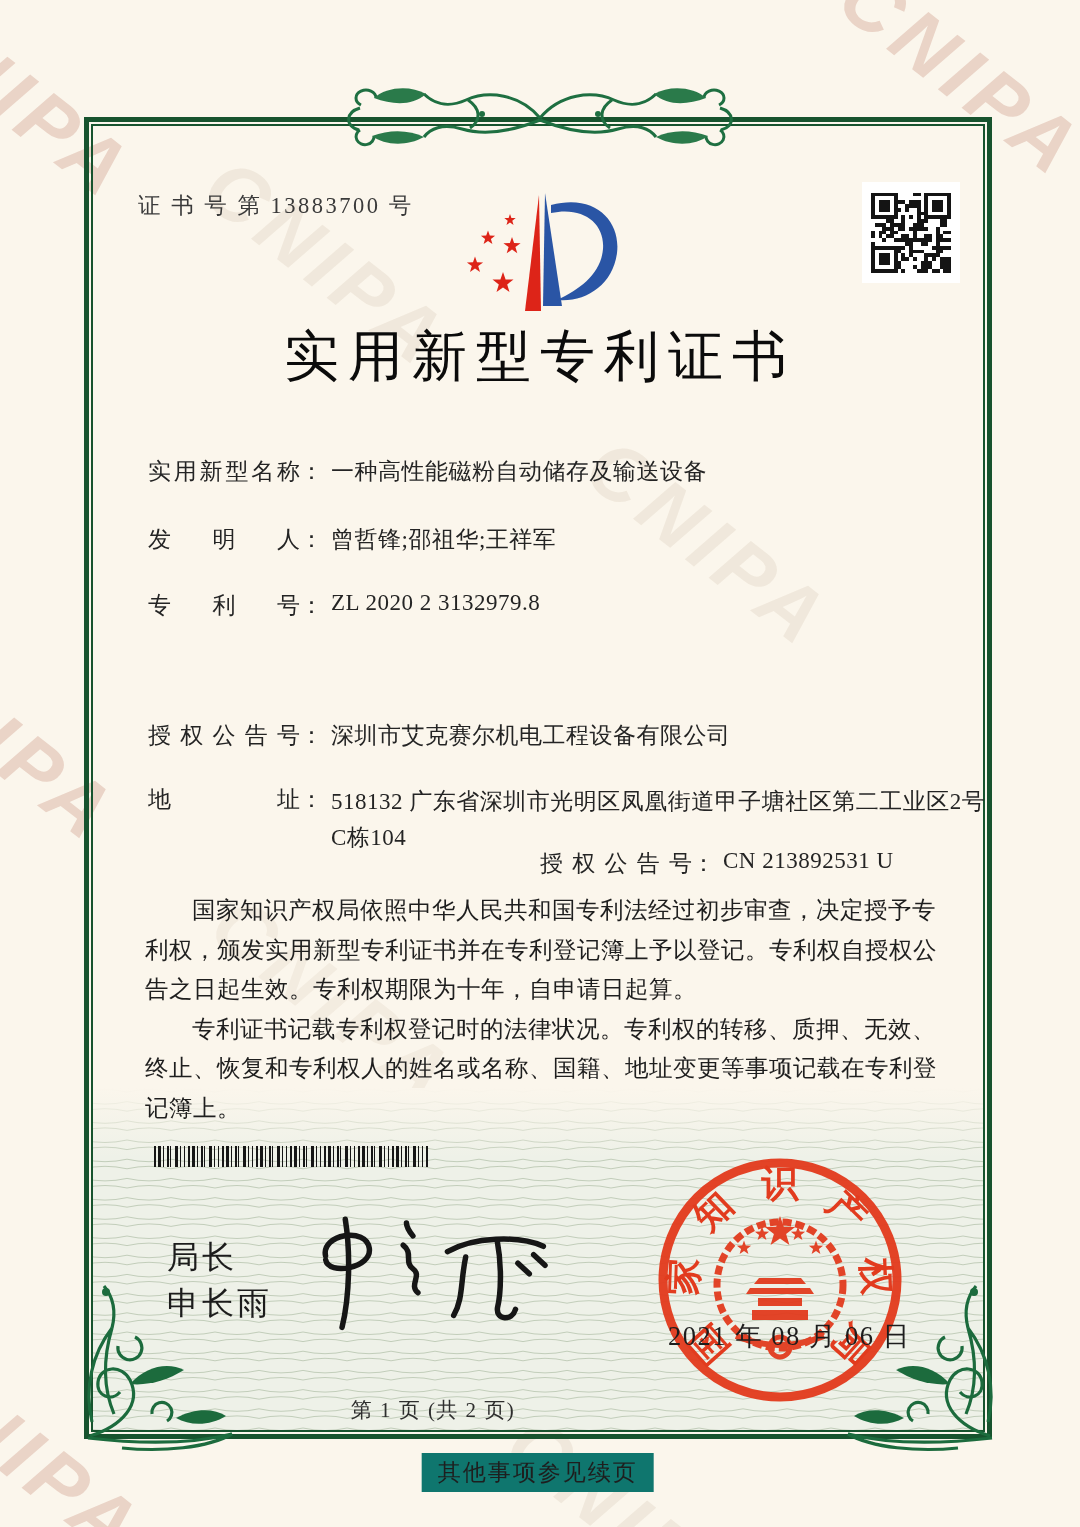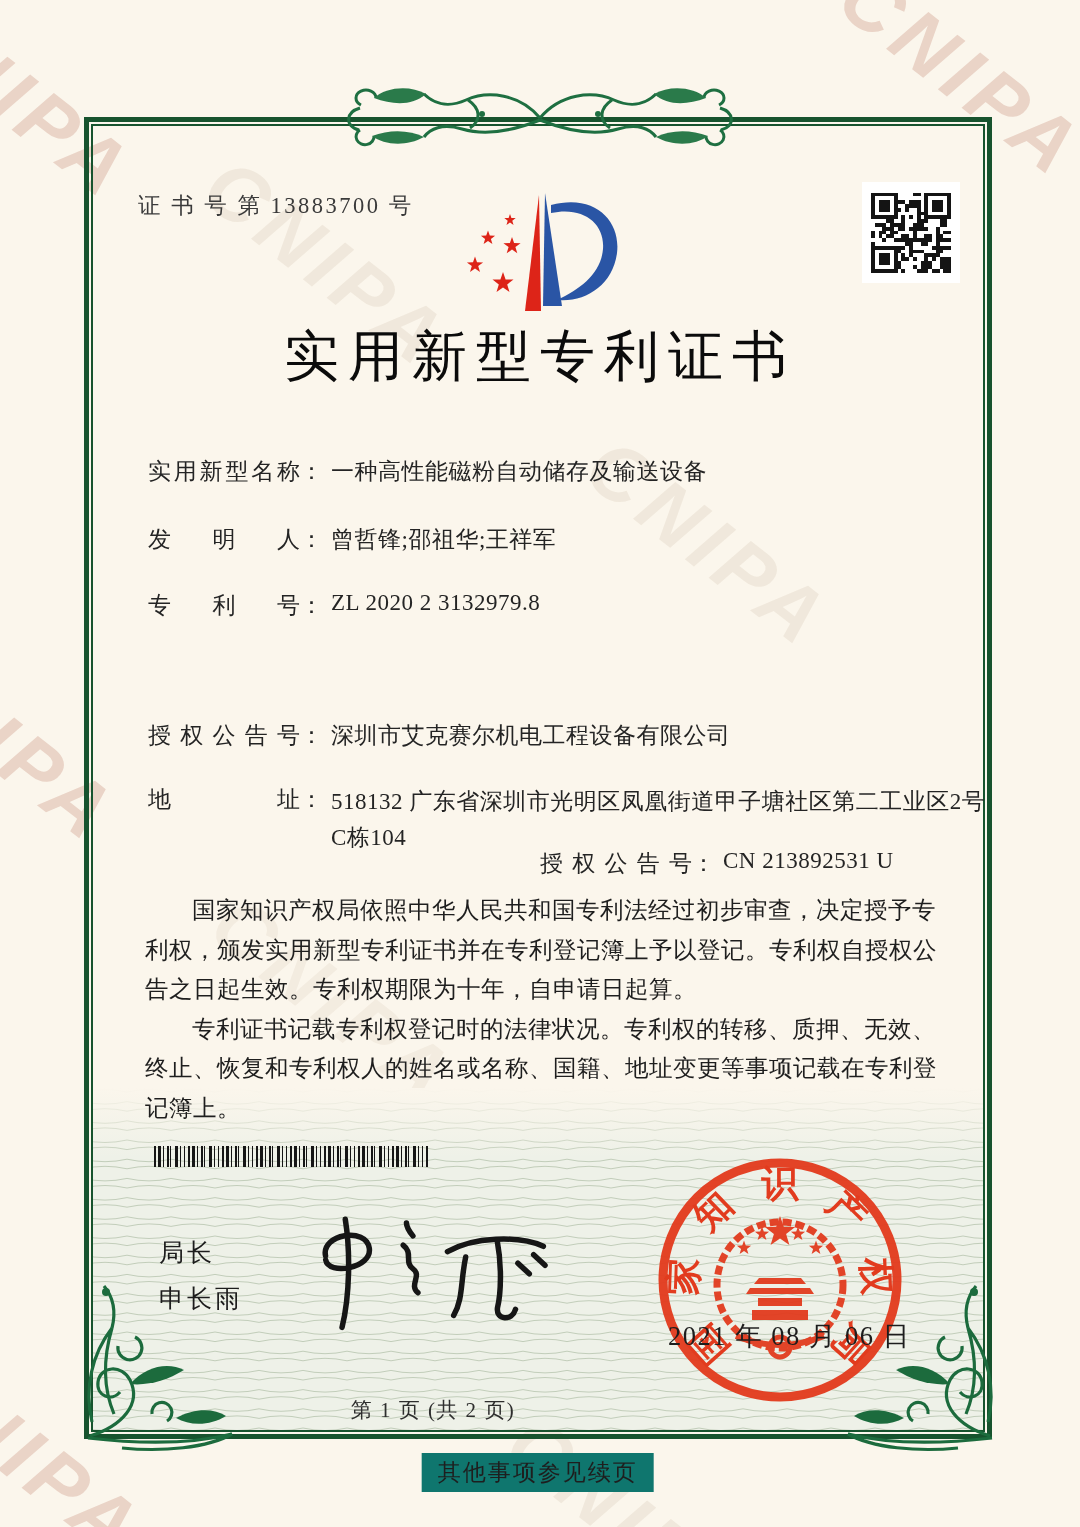--- a/index.html
+++ b/index.html
@@ -51,22 +51,22 @@
     background:repeating-linear-gradient(90deg,
       #161616 0 2px,transparent 2px 4px,
       #161616 4px 7px,transparent 7px 9px,
       #161616 9px 10px,transparent 10px 13px,
       #161616 13px 15px,transparent 15px 16px,
       #161616 16px 17px,transparent 17px 21px,
       #161616 21px 24px,transparent 24px 26px,
       #161616 26px 27px,transparent 27px 30px,
       #161616 30px 31px,transparent 31px 34px);}
 
-  .signer{position:absolute;left:159px;font-family:"Liberation Sans","DejaVu Sans",sans-serif;
-          font-size:25px;font-weight:500;color:#1c1c1c;letter-spacing:3px;}
+  .signer{position:absolute;left:167px;font-family:"Liberation Sans","DejaVu Sans",sans-serif;
+          font-size:32px;font-weight:500;color:#1c1c1c;letter-spacing:3px;}
   .signature{position:absolute;left:312px;top:1206px;transform:rotate(-2deg);}
 
   .seal{position:absolute;left:640px;top:1140px;width:280px;height:280px;}
   .seal-char{font-size:37px;font-weight:bold;fill:#e23b1e;font-family:"Liberation Serif","DejaVu Serif",serif;}
   .seal-date{position:absolute;left:668px;top:1318px;font-size:26.5px;letter-spacing:1.5px;color:#1d1d1d;white-space:nowrap;}
 
   .page-indicator{position:absolute;left:0;top:1396px;width:866px;text-align:center;
           font-size:21px;letter-spacing:1.5px;color:#2e2e2e;}
   .cont-note{position:absolute;left:50%;top:1453px;transform:translateX(-51%);
           background:#0f766e;padding:4px 16px;font-size:23px;letter-spacing:2px;color:#1e1e1e;}

